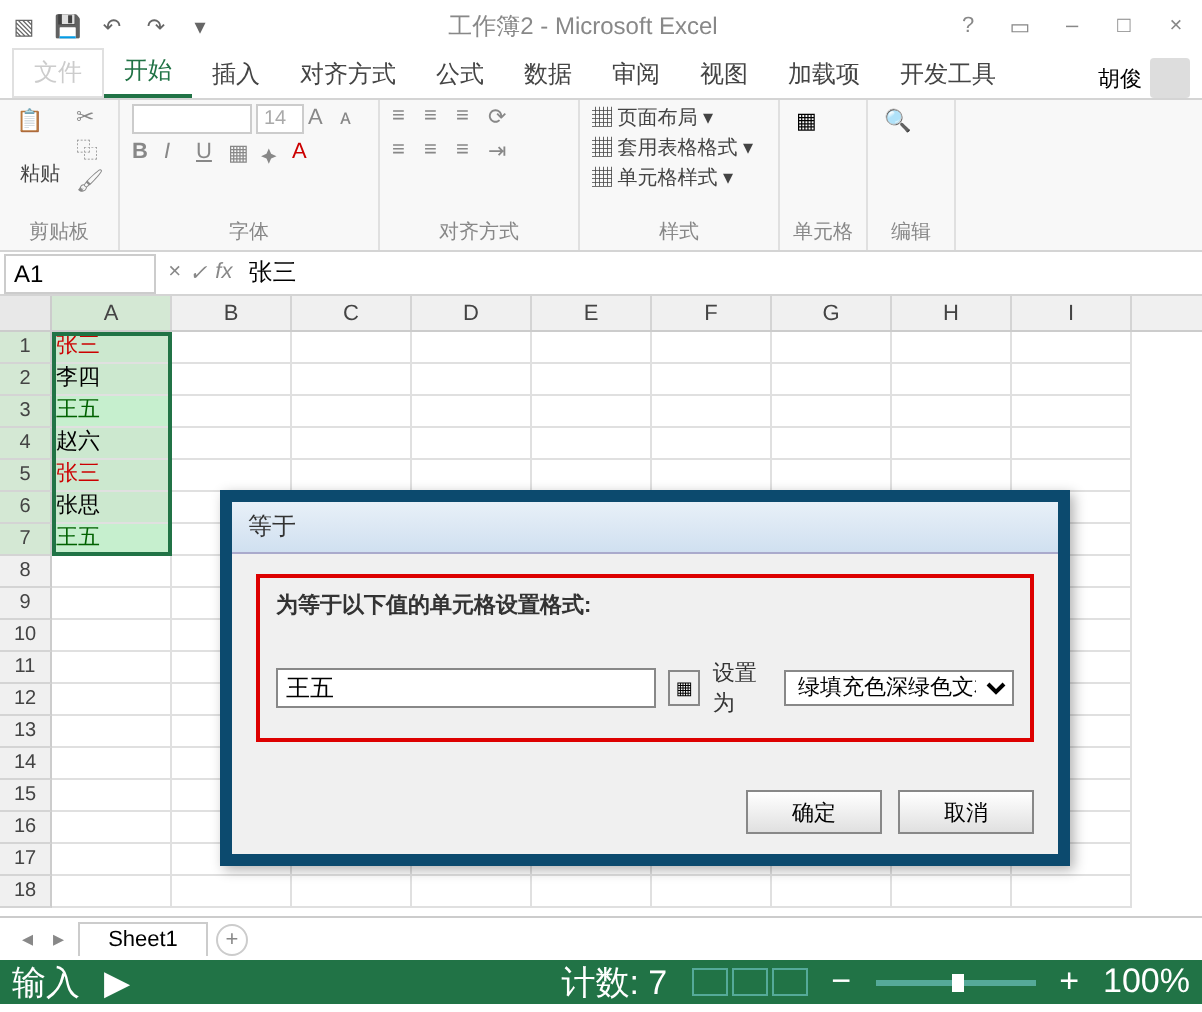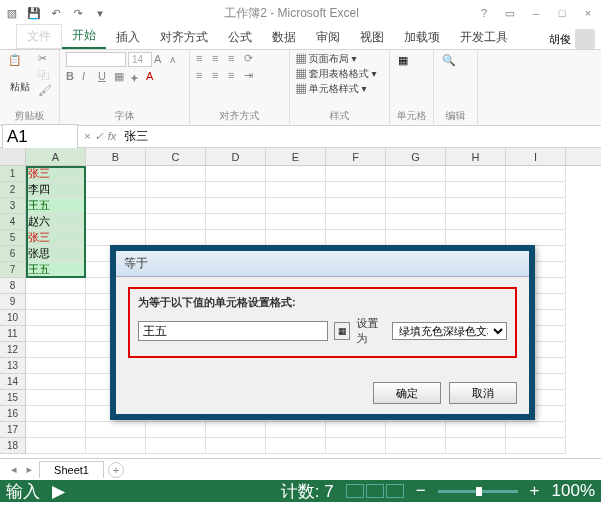--- a/index.html
+++ b/index.html
@@ -5,21 +5,21 @@
 * { box-sizing: border-box; margin: 0; padding: 0; font-family: "Microsoft YaHei", sans-serif; }
 body { width: 601px; height: 506px; background: #fff; font-size: 11px; overflow: hidden; position: relative; }
 
 .titlebar { height: 26px; background: #fff; display: flex; align-items: center; padding: 0 4px; color: #666; }
 .titlebar .qat { display: flex; gap: 6px; align-items: center; }
 .titlebar .qat-icon { width: 16px; height: 16px; display: flex; align-items: center; justify-content: center; color: #666; }
 .titlebar .title-text { flex: 1; text-align: center; color: #888; font-size: 12px; }
 .titlebar .win-controls { display: flex; gap: 8px; }
 .titlebar .win-btn { width: 18px; height: 16px; display: flex; align-items: center; justify-content: center; color: #888; }
 
-.ribbon-tabs { height: 24px; display: flex; align-items: flex-end; padding-left: 16px; border-bottom: 1px solid #d4d4d4; }
+.ribbon-tabs { height: 24px; display: flex; align-items: flex-end; padding-left: 6px; border-bottom: 1px solid #d4d4d4; }
 .file-tab { background: #fff; color: #ccc; padding: 3px 10px; border: 1px solid #e0e0e0; font-size: 12px; }
 .tab { padding: 3px 10px; font-size: 12px; color: #444; cursor: pointer; }
 .tab.active { color: #217346; border-bottom: 2px solid #217346; }
 .user-area { margin-left: auto; display: flex; align-items: center; gap: 4px; padding-right: 6px; }
 .avatar { width: 20px; height: 20px; background: #ddd; border-radius: 2px; }
 
 .ribbon { height: 76px; background: #f8f8f8; display: flex; border-bottom: 1px solid #d4d4d4; }
 .ribbon-group { border-right: 1px solid #e0e0e0; padding: 2px 6px; display: flex; flex-direction: column; justify-content: space-between; }
 .ribbon-group-label { font-size: 10px; color: #888; text-align: center; padding-top: 2px; }
 .ribbon-controls { display: flex; gap: 4px; align-items: flex-start; flex: 1; }
@@ -27,21 +27,21 @@
 .big-btn .icon { width: 24px; height: 24px; }
 .big-btn .lbl { font-size: 10px; color: #444; }
 .small-icons { display: flex; flex-direction: column; gap: 2px; }
 .small-row { display: flex; gap: 2px; align-items: center; }
 .mini-icon { width: 14px; height: 14px; color: #888; }
 .dropdown-box { border: 1px solid #ccc; background: #fff; font-size: 10px; padding: 1px 3px; color: #aaa; }
 .font-box { width: 60px; }
 .size-box { width: 24px; }
 
 .name-box-row { height: 22px; display: flex; align-items: center; border-bottom: 1px solid #d4d4d4; background: #fff; }
-.name-box { width: 76px; border: 1px solid #ccc; padding: 2px 4px; font-size: 17px; margin: 0 2px; }
+.name-box { width: 76px; border: 1px solid #ccc; padding: 2px 4px; font-size: 12px; margin: 0 2px; }
 .fx-icons { display: flex; gap: 4px; padding: 0 4px; color: #888; font-style: italic; }
 .formula-bar { flex: 1; padding: 2px 4px; font-size: 12px; }
 
 .grid-area { position: relative; height: 310px; }
 .col-headers { display: flex; height: 18px; background: #f0f0f0; border-bottom: 1px solid #ccc; }
 .corner { width: 26px; border-right: 1px solid #ccc; background: #e8e8e8; }
 .col-h { width: 60px; border-right: 1px solid #d4d4d4; text-align: center; font-size: 11px; color: #444; line-height: 18px; }
 .col-h.sel { background: #d4e8d4; }
 .grid-body { display: flex; }
 .row-headers { width: 26px; background: #f0f0f0; }
@@ -51,21 +51,21 @@
 .cell-row { display: flex; height: 16px; }
 .cell { width: 60px; height: 16px; border-right: 1px solid #e0e0e0; border-bottom: 1px solid #e0e0e0; font-size: 11px; padding-left: 2px; line-height: 15px; overflow: hidden; }
 .cell.red-text { color: #c00; background: #ffc7ce; }
 .cell.selected-range { background: #cce8cf; }
 .selection-border { position: absolute; left: 0; top: 0; width: 60px; height: 112px; border: 2px solid #217346; pointer-events: none; }
 
 .dialog { position: absolute; left: 110px; top: 245px; width: 425px; background: #f0f0f0; border: 6px solid #0c4a6e; box-shadow: 2px 2px 6px rgba(0,0,0,0.3); }
 .dialog-title { background: linear-gradient(#e8f0f8, #d0e0f0); padding: 4px 8px; font-size: 12px; color: #333; border-bottom: 1px solid #aac; }
 .dialog-body { padding: 10px 12px; }
 .red-frame { border: 2px solid #d00; padding: 6px 8px 10px; margin-bottom: 8px; }
-.dlg-label { font-size: 11px; font-weight: bold; color: #333; margin-bottom: 6px; }
+.dlg-label { font-size: 11px; font-weight: bold; color: #333; margin-bottom: 19px; }
 .dlg-row { display: flex; align-items: center; gap: 6px; }
 .dlg-input { flex: 0 0 190px; border: 1px solid #888; padding: 2px 4px; font-size: 12px; background: #fff; }
 .range-btn { width: 18px; height: 18px; border: 1px solid #888; background: #f0f0f0; display: flex; align-items: center; justify-content: center; font-size: 9px; }
 .dlg-text { font-size: 11px; color: #333; }
 .dlg-select { border: 1px solid #888; padding: 1px 2px; font-size: 11px; background: #fff; width: 115px; }
 .dlg-buttons { display: flex; justify-content: flex-end; gap: 8px; padding: 6px 12px 10px; }
 .dlg-btn { width: 68px; height: 22px; border: 1px solid #888; background: linear-gradient(#fff, #e0e0e0); font-size: 11px; }
 
 .sheet-tabs { height: 22px; background: #fff; border-top: 1px solid #ccc; display: flex; align-items: center; padding-left: 8px; gap: 4px; }
 .nav-arrow { color: #888; padding: 0 3px; }

